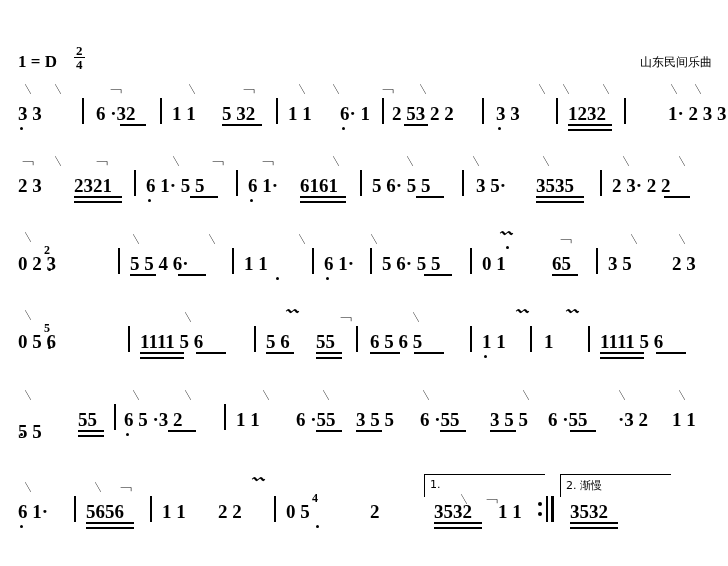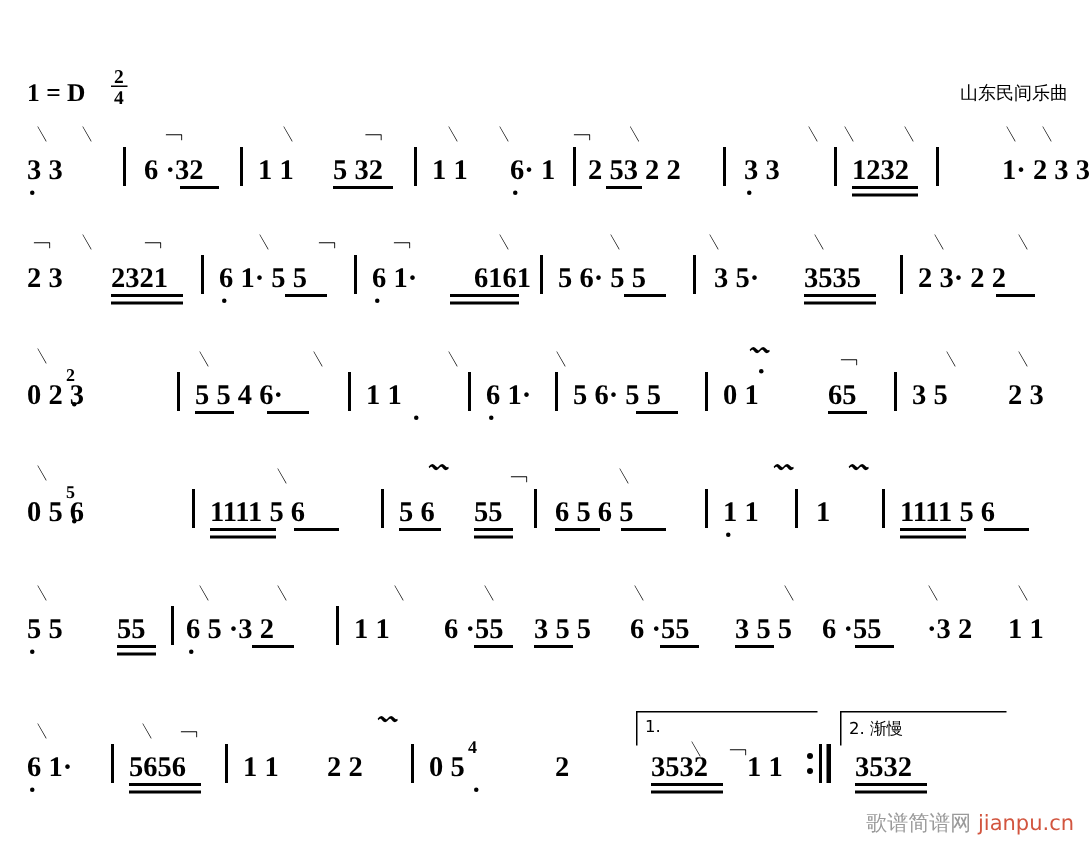--- a/index.html
+++ b/index.html
@@ -182,21 +182,21 @@
     <div class="beam2" style="left:74px;top:49px;width:48px"></div>
 
     <div class="bar" style="left:134px;top:18px;height:26px"></div>
     <div class="note" style="left:146px;top:24px">6 1· 5 5</div>
     <div class="dotd" style="left:148px;top:47px"></div>
     <div class="beam" style="left:190px;top:44px;width:28px"></div>
 
     <div class="bar" style="left:236px;top:18px;height:26px"></div>
     <div class="note" style="left:248px;top:24px">6 1·</div>
     <div class="dotd" style="left:250px;top:47px"></div>
-    <div class="note" style="left:316px;top:24px">6161</div>
+    <div class="note" style="left:300px;top:24px">6161</div>
     <div class="beam" style="left:300px;top:44px;width:46px"></div>
     <div class="beam2" style="left:300px;top:49px;width:46px"></div>
 
     <div class="bar" style="left:360px;top:18px;height:26px"></div>
     <div class="note" style="left:372px;top:24px">5 6· 5 5</div>
     <div class="beam" style="left:416px;top:44px;width:28px"></div>
 
     <div class="bar" style="left:462px;top:18px;height:26px"></div>
     <div class="note" style="left:476px;top:24px">3 5·</div>
     <div class="note" style="left:536px;top:24px">3535</div>
@@ -301,21 +301,21 @@
     <div class="orn" style="left:22px;top:2px">﹨</div>
     <div class="orn" style="left:130px;top:2px">﹨</div>
     <div class="orn" style="left:182px;top:2px">﹨</div>
     <div class="orn" style="left:260px;top:2px">﹨</div>
     <div class="orn" style="left:320px;top:2px">﹨</div>
     <div class="orn" style="left:420px;top:2px">﹨</div>
     <div class="orn" style="left:520px;top:2px">﹨</div>
     <div class="orn" style="left:616px;top:2px">﹨</div>
     <div class="orn" style="left:676px;top:2px">﹨</div>
 
-    <div class="note" style="left:18px;top:24px">5 5</div>
+    <div class="note" style="left:18px;top:36px">5 5</div>
     <div class="dotd" style="left:20px;top:47px"></div>
     <div class="note" style="left:78px;top:24px">55</div>
     <div class="beam" style="left:78px;top:44px;width:26px"></div>
     <div class="beam2" style="left:78px;top:49px;width:26px"></div>
 
     <div class="bar" style="left:114px;top:18px;height:26px"></div>
     <div class="note" style="left:124px;top:24px">6 5 ·3 2</div>
     <div class="dotd" style="left:126px;top:47px"></div>
     <div class="beam" style="left:168px;top:44px;width:28px"></div>
 
@@ -381,18 +381,14 @@
         <i></i>
       </div>
 
     <div class="ending" style="left:560px;top:-4px;width:110px;height:22px"></div>
     <div class="endlabel" style="left:566px;top:0px">2. 渐慢</div>
     <div class="note" style="left:570px;top:24px">3532</div>
     <div class="beam" style="left:570px;top:44px;width:48px"></div>
     <div class="beam2" style="left:570px;top:49px;width:48px"></div>
   </div>
 
-  <div class="watermark">
-    <span class="cn">歌谱简谱网</span>
-    <span class="en">jianpu.cn</span>
-  </div>
 
 </div>
 
 </body></html>

